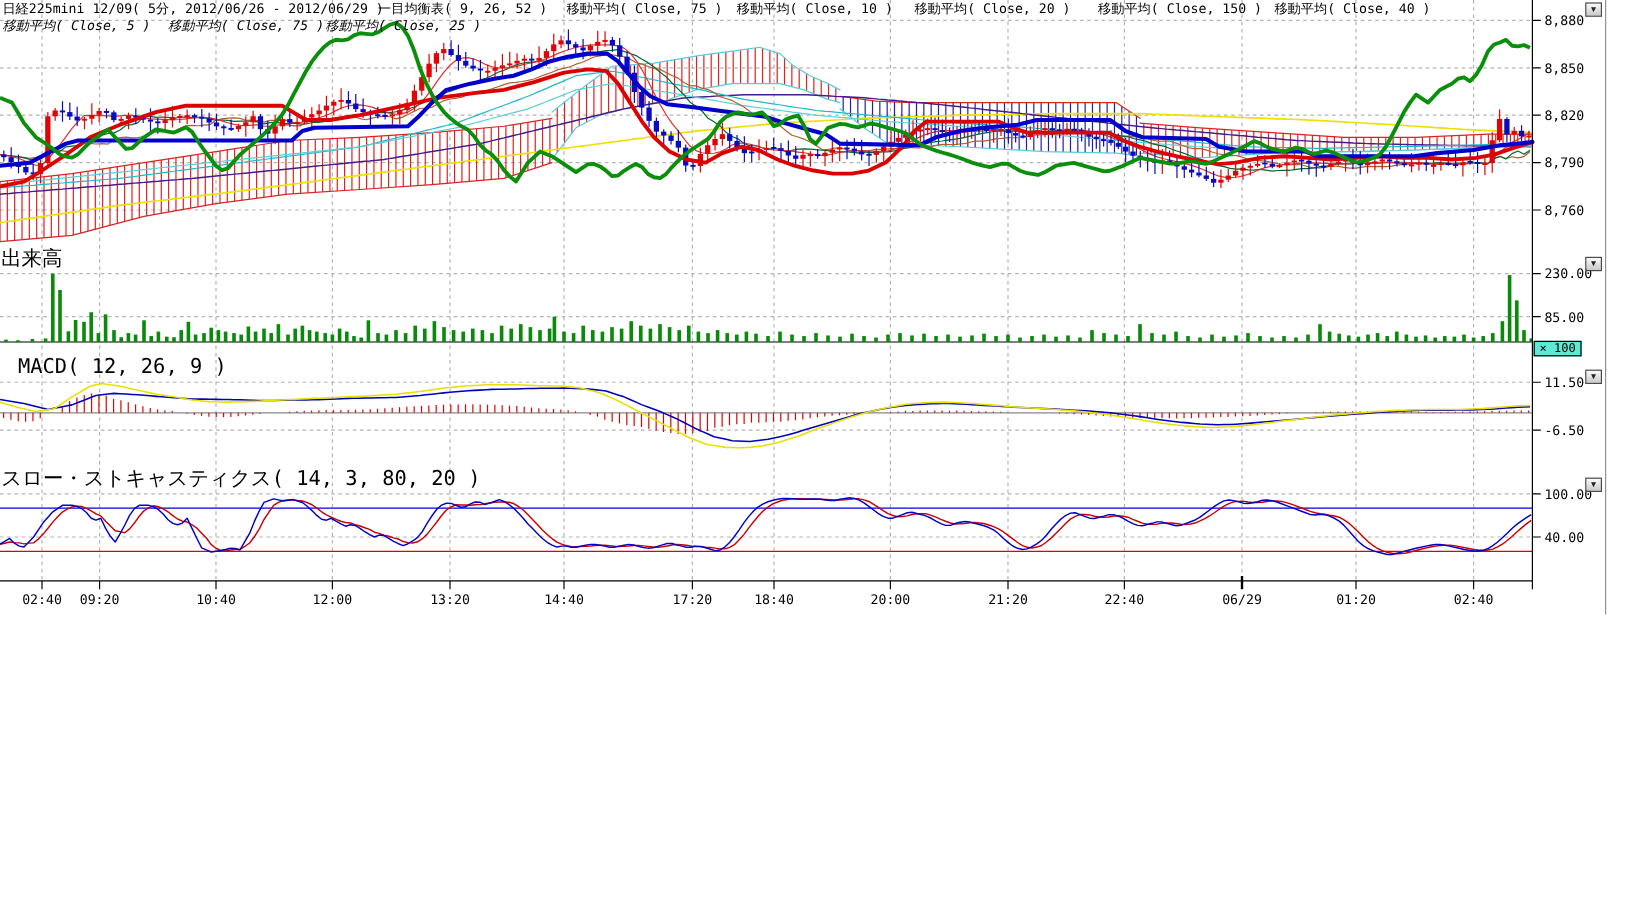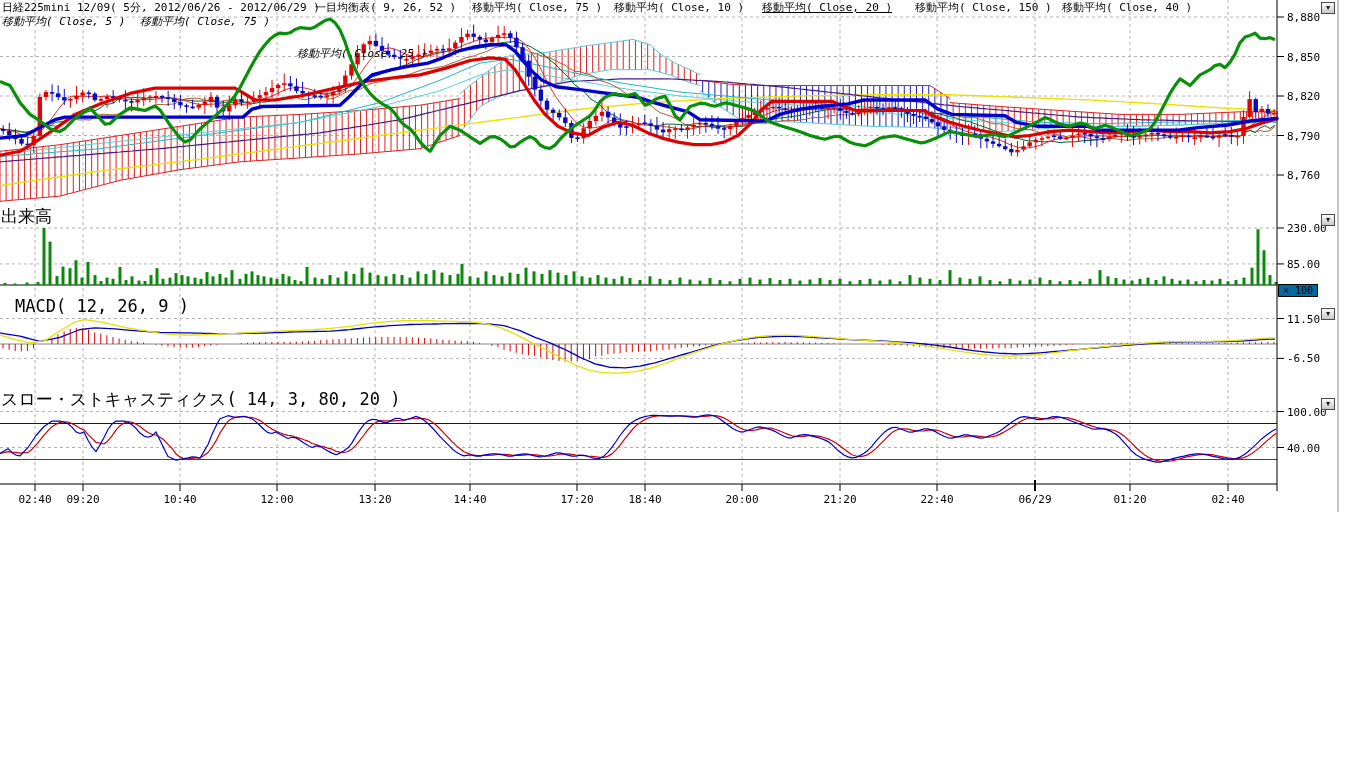--- a/index.html
+++ b/index.html
@@ -7,21 +7,21 @@
           font-family:"DejaVu Sans Mono","DejaVu Sans",monospace;color:#000;}
   #chart-svg{position:absolute;left:0;top:0;}
   .legend-row{position:absolute;left:0;height:13px;width:1280px;pointer-events:none;}
   .legend-item{position:absolute;top:0;font-size:11px;line-height:13px;white-space:pre;color:#000;}
   .panel-label{position:absolute;font-size:17px;line-height:12px;white-space:pre;color:#000;}
   .dd-btn{position:absolute;left:1321px;width:14px;height:12px;box-sizing:border-box;
           border:1px solid #4a4a4a;background:linear-gradient(#fbfbfb,#c9c9c9);
           text-align:center;cursor:pointer;}
   .dd-btn span{display:block;font-size:7px;line-height:10px;color:#222;}
   .mult-box{position:absolute;left:1278px;top:284px;width:40px;height:13px;box-sizing:border-box;
-            border:1px solid #000;background:#0369a1;font-size:10px;line-height:11px;text-align:center;}
+            border:1px solid #000;background:#5eead4;font-size:10px;line-height:11px;text-align:center;}
 </style>
 </head>
 <body>
 
 <div id="screen">
 
   <svg id="chart-svg" width="1366" height="515">
       <line x1="35" y1="0" x2="35" y2="484" stroke="#b4b4b4" stroke-width="1" stroke-dasharray="3,3"></line>
       <line x1="83" y1="0" x2="83" y2="484" stroke="#b4b4b4" stroke-width="1" stroke-dasharray="3,3"></line>
       <line x1="180" y1="0" x2="180" y2="484" stroke="#b4b4b4" stroke-width="1" stroke-dasharray="3,3"></line>
@@ -1101,28 +1101,28 @@
       <text x="1287" y="415.5" font-size="11px" font-family="&quot;DejaVu Sans Mono&quot;,monospace" fill="#000">100.00</text>
       <line x1="1277" y1="447.5" x2="1284" y2="447.5" stroke="#000" stroke-width="1"></line>
       <text x="1287" y="451.5" font-size="11px" font-family="&quot;DejaVu Sans Mono&quot;,monospace" fill="#000">40.00</text>
     </svg>
 
   <div class="legend-row" style="top:1px;padding-left:20px;" id="legend-row1">
       <span class="legend-item" style="left: 2px;">日経225mini 12/09( 5分, 2012/06/26 - 2012/06/29 )</span>
       <span class="legend-item" style="left: 315px;">一目均衡表( 9, 26, 52 )</span>
       <span class="legend-item" style="left: 472px;">移動平均( Close, 75 )</span>
       <span class="legend-item" style="left: 614px;">移動平均( Close, 10 )</span>
-      <span class="legend-item" style="left: 762px; text-decoration: underline;">移動平均( Close, 20 )</span>
+      <span class="legend-item" style="left: 762px;">移動平均( Close, 20 )</span>
       <span class="legend-item" style="left: 915px;">移動平均( Close, 150 )</span>
       <span class="legend-item" style="left: 1062px;">移動平均( Close, 40 )</span>
     </div>
   <div class="legend-row" style="top:15px;font-style:italic;" id="legend-row2">
       <span class="legend-item" style="left: 2px;">移動平均( Close, 5 )</span>
       <span class="legend-item" style="left: 140px;">移動平均( Close, 75 )</span>
-      <span class="legend-item" style="left: 297px; margin-top: 32px;">移動平均( Close, 25 )</span>
+      <span class="legend-item" style="left: 271px;">移動平均( Close, 25 )</span>
     </div>
 
   <div class="panel-label" style="left:1px;top:210px;">出来高</div>
   <div class="panel-label" style="left:15px;top:300px;">MACD( 12, 26, 9 )</div>
   <div class="panel-label" style="left:1px;top:393px;">スロー・ストキャスティクス( 14, 3, 80, 20 )</div>
 
   <div class="mult-box">× 100</div>
 
   <div class="dd-btn" style="top:2px;">
       <span>▼</span>

